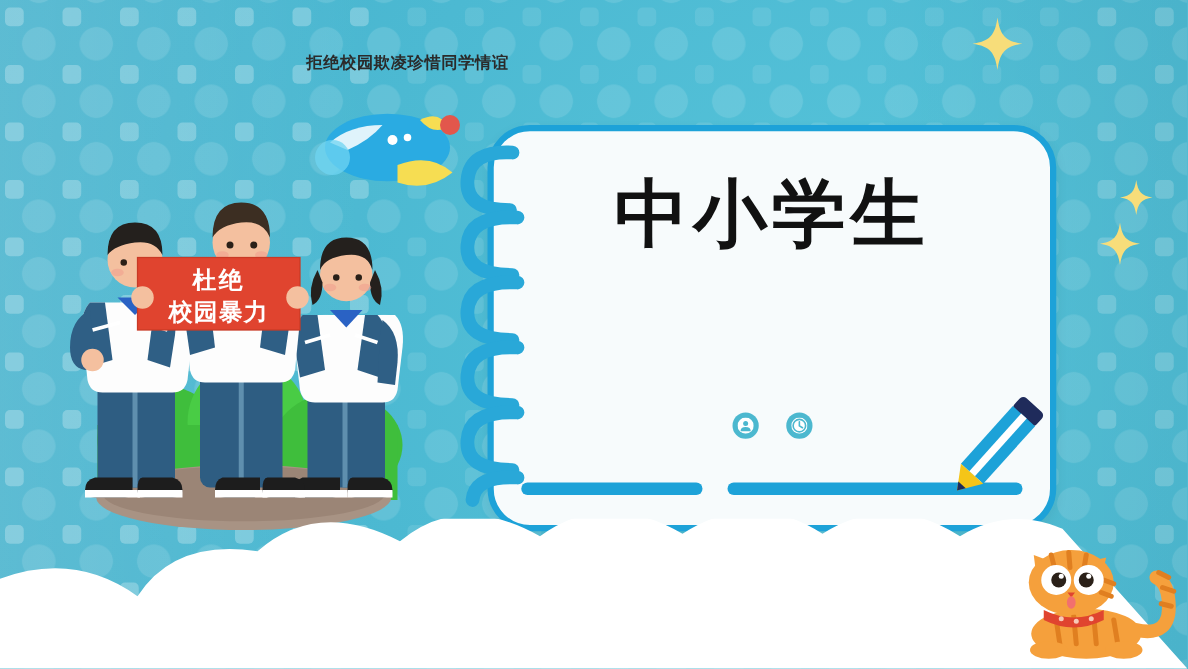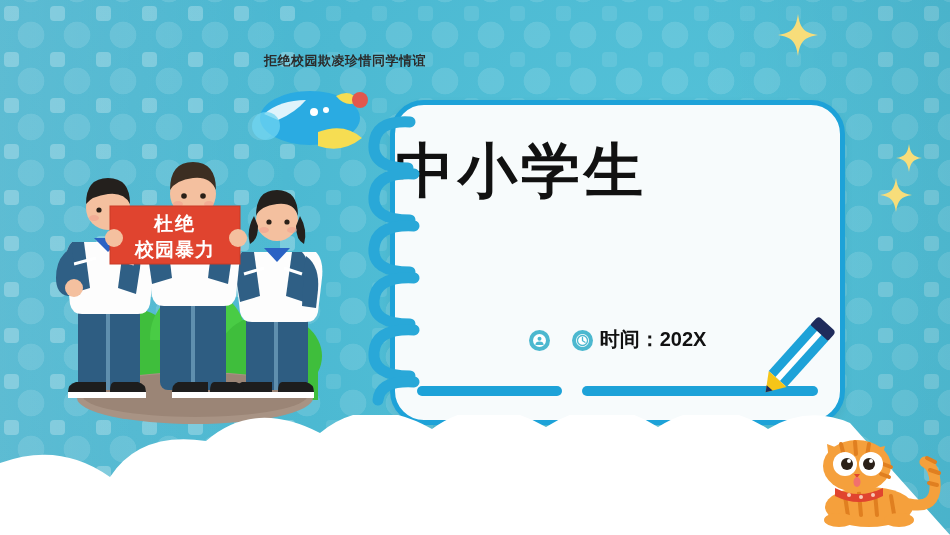--- a/index.html
+++ b/index.html
@@ -42,25 +42,24 @@
     pointer-events:none;
   }
   .bg-fade-r {
     position:absolute; right:0; top:0; width:260px; height:100%;
     background:linear-gradient(to left, rgba(0,0,0,.04), rgba(255,255,255,0));
     pointer-events:none;
   }
 
   
   .header-text {
-    position:absolute; left:245px; top:52px;
+    position:absolute; left:245px; top:41px;
     font-size:13px; font-weight:700; color:#2b2b2b;
     letter-spacing:.5px;
     white-space:nowrap;
-    margin-left:19px;
   }
 
   
   .sparkle { position:absolute; pointer-events:none; }
   .sparkle svg { display:block; }
 
   
   .clouds { position:absolute; left:0; bottom:0; width:950px; height:120px; }
 
   
@@ -71,21 +70,21 @@
     background:#f7fbfc;
     border:5px solid #1da2d8;
     border-radius:34px;
     box-shadow:0 4px 10px rgba(0,0,0,.06);
     overflow:hidden;
   }
   .card-inner { position:relative; width:100%; height:100%; }
 
   .title-main {
     position:absolute; left:0; right:0; top:36px;
-    text-align:left;
+    text-align:center;
     font-size:59px; line-height:1.02;
     font-weight:700;
     color:#111;
     letter-spacing:4px;
   }
   .title-sub {
     position:absolute; left:0; right:0; top:110px;
     text-align:center;
     font-size:46px; line-height:1.05;
     font-weight:700;
@@ -515,21 +514,20 @@
           </span>
         </div>
         <div class="meta-item meta-time">
           <span class="meta-icon">
             <svg width="13" height="13" viewBox="0 0 13 13">
               <circle cx="6.5" cy="6.5" r="6.5" fill="#ffffff"></circle>
               <circle cx="6.5" cy="6.5" r="5" fill="none" stroke="#4cb8cf" stroke-width="1.3"></circle>
               <path d="M6.5 3.4 L6.5 6.7 L9 8.2" stroke="#4cb8cf" stroke-width="1.3" fill="none" stroke-linecap="round"></path>
             </svg>
           </span>
-          <span class="meta-text"><span>时间：</span><span>202X</span></span>
         </div>
       </div>
 
       <div class="card-bars">
         <div class="bar bar-a"></div>
         <div class="bar bar-b"></div>
       </div>
     </div>
   </div>
 

